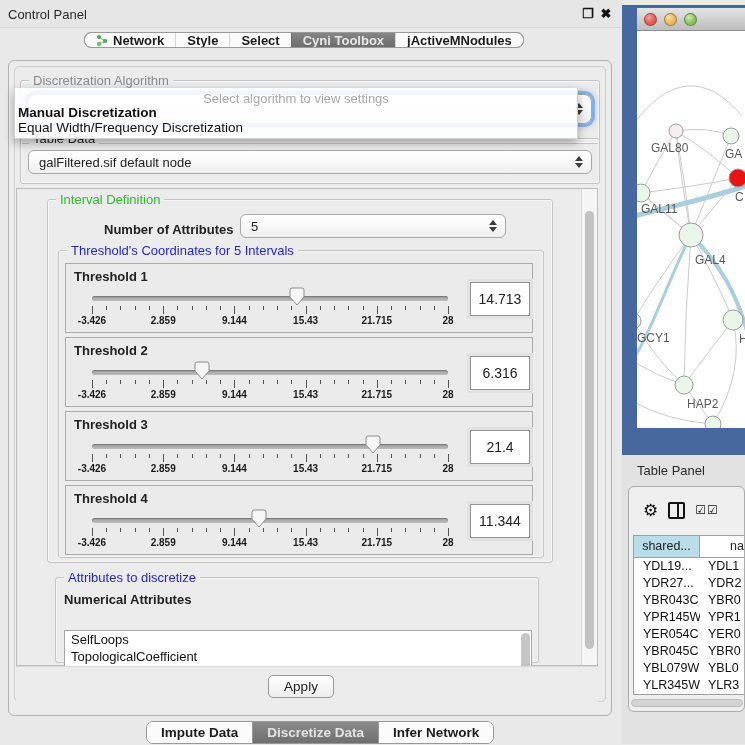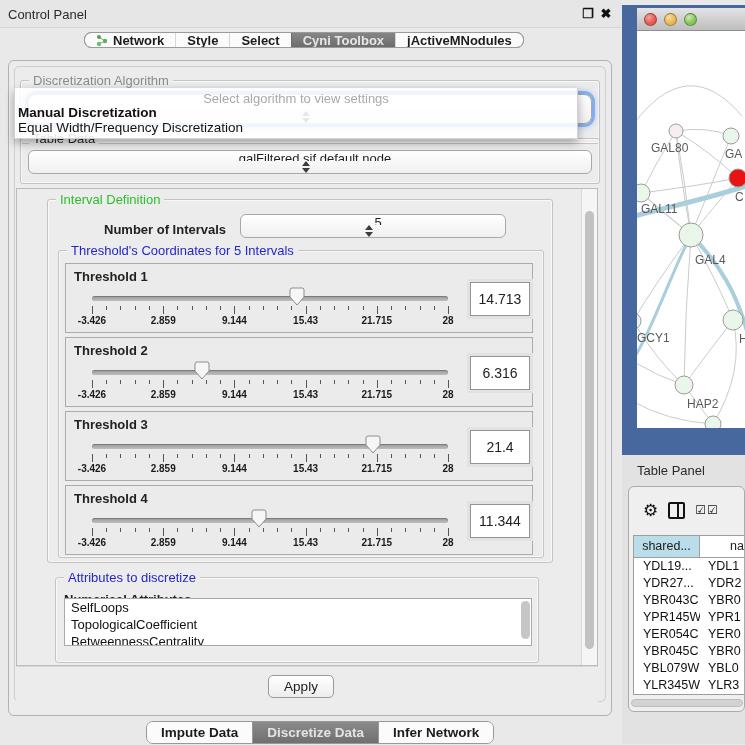--- a/index.html
+++ b/index.html
@@ -31,21 +31,21 @@
 
   .group { border:1px solid #c3c3c3; border-radius:3px;
            box-shadow:inset 0 0 0 1px rgba(255,255,255,.65); }
   .group-label { position:absolute; top:-8px; left:8px; background:#ececec;
                  padding:0 4px; font-size:13px; }
   .lbl-gray { color:#8a8a8a; }
   .lbl-green { color:#2dbd2d; }
   .lbl-blue  { color:#2525cf; }
 
   .combo { background:linear-gradient(#ffffff,#f0f0f0); border:1px solid #a8a8a8;
-           border-radius:6px; display:flex; align-items:center;flex-direction:column; }
+           border-radius:6px; display:flex; align-items:center; }
   .combo-text { padding-left:10px; font-size:13px; color:#1e1e1e; flex:1;
                 white-space:nowrap; overflow:hidden; }
   .spin { margin-right:8px; display:flex; flex-direction:column; gap:2px; align-items:center; }
   .spin i { width:0; height:0; border-left:4px solid transparent; border-right:4px solid transparent; }
   .spin .up { border-bottom:5px solid #3c3c3c; }
   .spin .dn { border-top:5px solid #3c3c3c; }
 
   #algo-combo { left:28px; top:94px; width:564px; height:30px; border-radius:8px;
     box-shadow:0 0 0 3px rgba(110,160,235,.75), 0 0 6px 3px rgba(110,160,235,.45); }
   #algo-popup { left:14px; top:88px; width:564px; height:51px;
@@ -81,21 +81,21 @@
   .tick { position:absolute; top:0; width:1px; background:#555; }
   .tick.minor { height:4px; } .tick.major { height:8px; }
   .tick-lab { position:absolute; top:51px; width:44px; text-align:center;
               font-size:10px; font-weight:bold; color:#1a1a1a; }
   .thr-value { position:absolute; left:404px; top:18px; width:60px; height:34px;
                background:#fff; border:1px solid #949494; font-size:14px;
                line-height:32px; text-align:center; box-shadow:0 0 0 3px #e2e2e2; }
 
   #attr-group { left:38px; top:388px; width:484px; height:86px; }
   #attr-sub { left:8px; top:14px; font-weight:bold; font-size:13px; position:absolute; }
-  #attr-list { position:absolute; left:8px; top:20px; width:468px; height:48px;
+  #attr-list { position:absolute; left:8px; top:52px; width:468px; height:48px;
                background:#fff; border:1px solid #a9a9a9; overflow:hidden; }
   .attr-item { padding-left:6px; font-size:13px; line-height:17px; color:#111; white-space:nowrap; }
   #attr-scroll { position:absolute; right:1px; top:2px; width:9px; height:38px;
                  background:#c6c6c6; border-radius:5px; }
 
   #apply-bar { left:16px; top:666px; width:582px; height:36px; background:#ececec;
                border-top:1px solid #d8d8d8;padding-left:36px; }
   #apply-btn { left:252px; top:8px; width:66px; height:23px; position:absolute;
                background:linear-gradient(#ffffff,#ededed); border:1px solid #9a9a9a;
                border-radius:5px; font-size:13.5px; text-align:center; line-height:21px; }
@@ -209,21 +209,21 @@
         </span>
     </div>
 
     <div class="abs" id="scroll-area">
       <div class="abs" id="vscroll-track">
         <div class="abs" id="vscroll-thumb"></div>
       </div>
 
       <div class="group abs" id="interval-group">
         <span class="group-label lbl-green">Interval Definition</span>
-        <span class="abs" id="num-label">Number of Intervals</span>
+        <span class="abs" id="num-label">Number of Attributes</span>
         <div class="combo abs" id="num-spinner">
           <span class="combo-text">5</span>
           <span class="spin">
               <i class="up"></i>
               <i class="dn"></i>
             </span>
         </div>
         <div class="group abs" id="coords-group">
           <span class="group-label lbl-blue">Threshold's Coordinates for 5 Intervals</span>
           <div id="thresholds">

